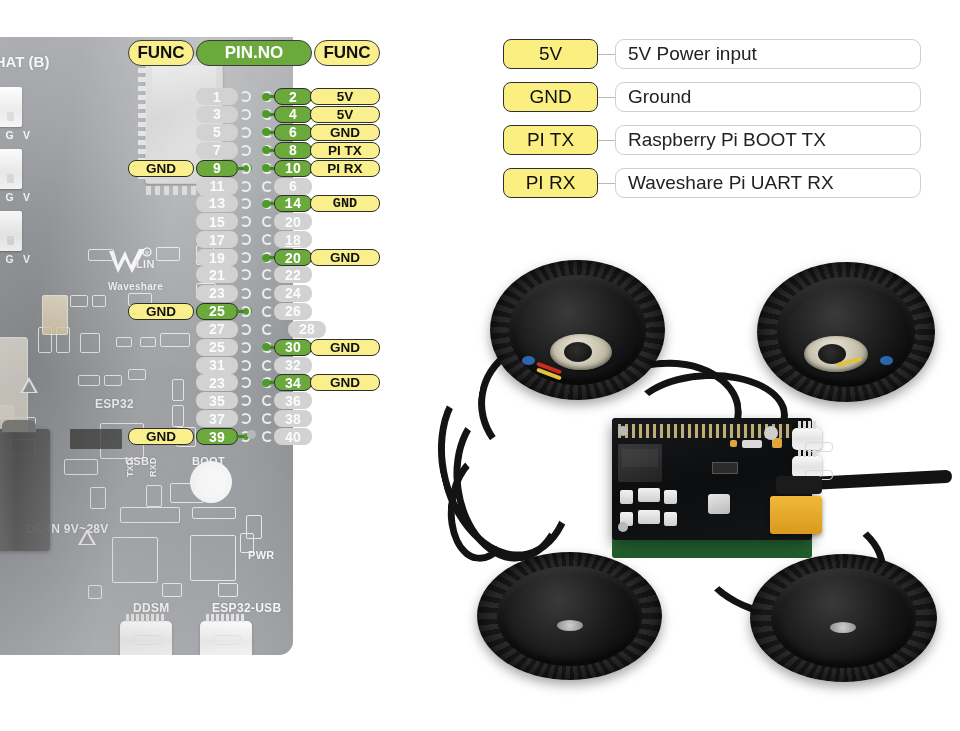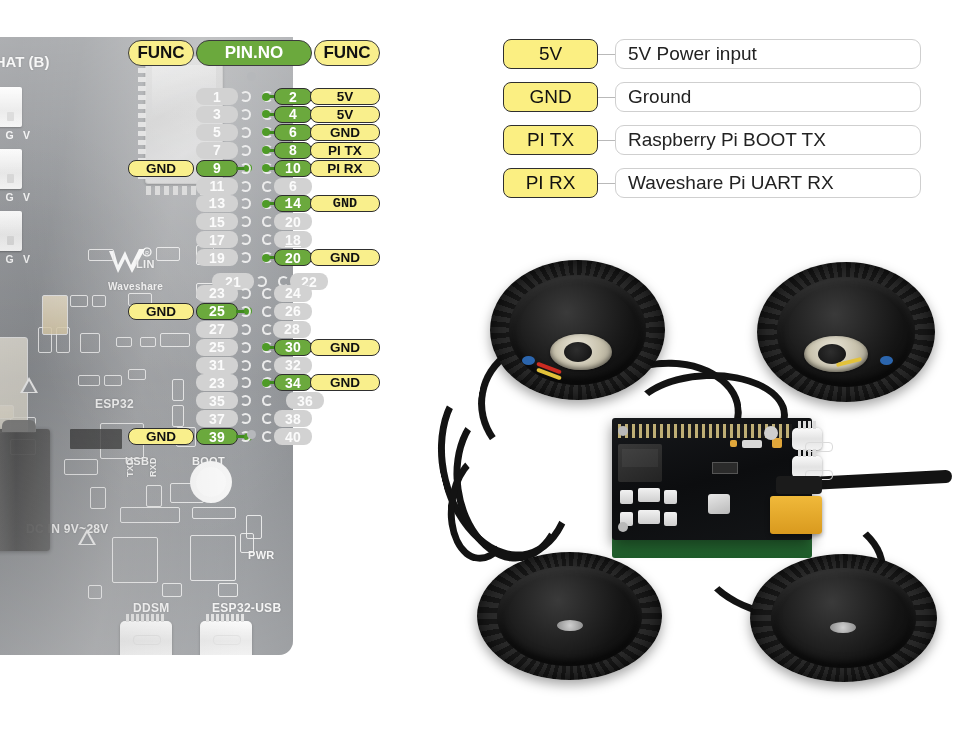--- a/index.html
+++ b/index.html
@@ -325,21 +325,21 @@
         </div>
         <div class="prow" style="top: 249.1px;">
           <div class="pinbox off" style="left: 196px; width: 42px;">19</div>
           <div class="holeL" style="left: 240px; top: 3px;"></div>
           <div class="holeR" style="left: 262px; top: 3px;"></div>
           <div class="lead" style="left: 266px; top: 7px; width: 16px;"></div>
           <div class="dot" style="left: 262px; top: 4.5px;"></div>
           <div class="pinbox on" style="left: 274px; width: 38px;">20</div>
           <div class="func" style="left: 310px; width: 70px;">GND</div>
         </div>
-        <div class="prow" style="top: 273px; margin-left: 16px;">
+        <div class="prow" style="top: 266px;">
           <div class="pinbox off" style="left: 196px; width: 42px;">21</div>
           <div class="holeL" style="left: 240px; top: 3px;"></div>
           <div class="holeR" style="left: 262px; top: 3px;"></div>
           <div class="pinbox off" style="left: 274px; width: 38px;">22</div>
         </div>
         <div class="prow" style="top: 284.9px;">
           <div class="pinbox off" style="left: 196px; width: 42px;">23</div>
           <div class="holeL" style="left: 240px; top: 3px;"></div>
           <div class="holeR" style="left: 262px; top: 3px;"></div>
           <div class="pinbox off" style="left: 274px; width: 38px;">24</div>
@@ -350,21 +350,21 @@
           <div class="lead" style="left: 236px; top: 7px; width: 14px;"></div>
           <div class="dot" style="left: 244px; top: 4.5px;"></div>
           <div class="holeL" style="left: 240px; top: 3px;"></div>
           <div class="holeR" style="left: 262px; top: 3px;"></div>
           <div class="pinbox off" style="left: 274px; width: 38px;">26</div>
         </div>
         <div class="prow" style="top: 320.7px;">
           <div class="pinbox off" style="left: 196px; width: 42px;">27</div>
           <div class="holeL" style="left: 240px; top: 3px;"></div>
           <div class="holeR" style="left: 262px; top: 3px;"></div>
-          <div class="pinbox off" style="left: 273px; width: 38px;">28</div>
+          <div class="pinbox off" style="left: 288px; width: 38px;">28</div>
         </div>
         <div class="prow" style="top: 338.6px;">
           <div class="pinbox off" style="left: 196px; width: 42px;">25</div>
           <div class="holeL" style="left: 240px; top: 3px;"></div>
           <div class="holeR" style="left: 262px; top: 3px;"></div>
           <div class="lead" style="left: 266px; top: 7px; width: 16px;"></div>
           <div class="dot" style="left: 262px; top: 4.5px;"></div>
           <div class="pinbox on" style="left: 274px; width: 38px;">30</div>
           <div class="func" style="left: 310px; width: 70px;">GND</div>
         </div>
@@ -380,21 +380,21 @@
           <div class="holeR" style="left: 262px; top: 3px;"></div>
           <div class="lead" style="left: 266px; top: 7px; width: 16px;"></div>
           <div class="dot" style="left: 262px; top: 4.5px;"></div>
           <div class="pinbox on" style="left: 274px; width: 38px;">34</div>
           <div class="func" style="left: 310px; width: 70px;">GND</div>
         </div>
         <div class="prow" style="top: 392.3px;">
           <div class="pinbox off" style="left: 196px; width: 42px;">35</div>
           <div class="holeL" style="left: 240px; top: 3px;"></div>
           <div class="holeR" style="left: 262px; top: 3px;"></div>
-          <div class="pinbox off" style="left: 286px; width: 38px;">36</div>
+          <div class="pinbox off" style="left: 274px; width: 38px;">36</div>
         </div>
         <div class="prow" style="top: 410.2px;">
           <div class="pinbox off" style="left: 196px; width: 42px;">37</div>
           <div class="holeL" style="left: 240px; top: 3px;"></div>
           <div class="holeR" style="left: 262px; top: 3px;"></div>
           <div class="pinbox off" style="left: 274px; width: 38px;">38</div>
         </div>
         <div class="prow" style="top: 428.1px;">
           <div class="func" style="left: 128px; width: 66px;">GND</div>
           <div class="pinbox on" style="left: 196px; width: 42px;">39</div>

